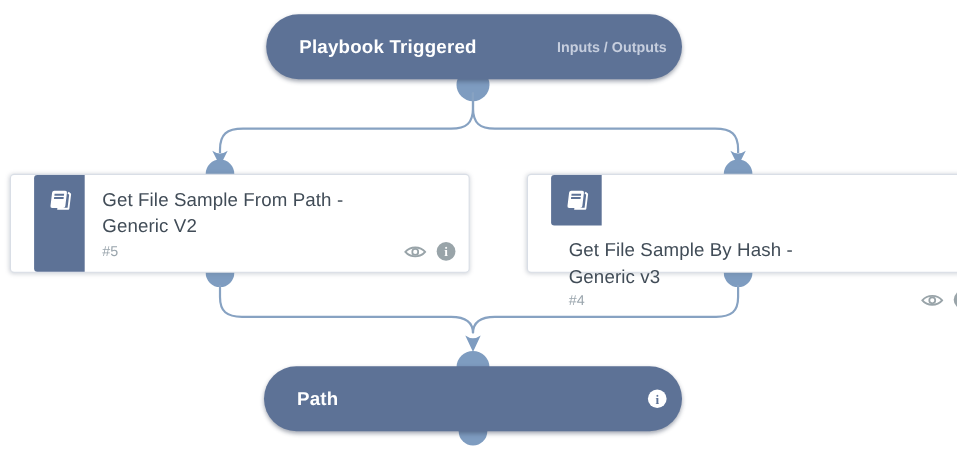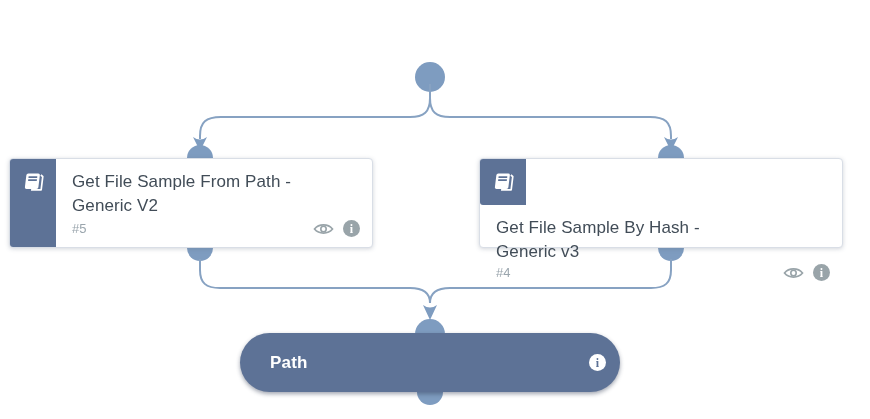--- a/index.html
+++ b/index.html
@@ -23,24 +23,24 @@
     padding:0 14px 0 30px;box-sizing:border-box;
   }
   .pill-title{color:#ffffff;font-size:17px;font-weight:600;letter-spacing:.2px;}
   .io-link{color:var(--trigger-link-text);font-size:13px;font-weight:600;cursor:pointer;}
 
   .node-trigger{left:242px;top:13px;width:378px;}
   .node-done{left:240px;top:333px;width:380px;}
 
   
   .task-card{
-    position:absolute;z-index:2;top:158px;width:364px;height:90px;
+    position:absolute;z-index:2;top:158px;width:418px;height:90px;
     background:#ffffff;border:1px solid var(--card-border);border-radius:4px;
     box-shadow:0 1px 4px rgba(95,105,125,.28);
-    display:flex;box-sizing:border-box;cursor:pointer;
+    display:flex;box-sizing:border-box;cursor:pointer;padding-left:21px;
   }
   .card-left{left:9px;}
   .card-right{left:479px;flex-direction:column;}
   .card-strip{
     width:46px;flex:0 0 46px;background:var(--node-fill);
     border-radius:3px 0 0 3px;display:flex;justify-content:center;
     padding-top:11px;box-sizing:border-box;
   }
   .card-body{flex:1;display:flex;flex-direction:column;padding:11px 12px 10px 16px;}
   .card-title{
@@ -77,20 +77,24 @@
     <path class="edge" d="M430 84 L430 98 C430 112 424 117 410 117 L221 117 C206 117 200 122 200 136 L200 139"></path>
     <path class="edge" d="M430 84 L430 98 C430 112 436 117 450 117 L650 117 C665 117 671 122 671 136 L671 139"></path>
     <path class="arrow" d="M193 137 Q200 142 207 137 L200 151 Z"></path>
     <path class="arrow" d="M664 137 Q671 142 678 137 L671 151 Z"></path>
 
     <path class="edge" d="M200 259 L200 270 C200 283 206 288 220 288 L410 288 C424 288 430 293 430 303"></path>
     <path class="edge" d="M671 259 L671 270 C671 283 665 288 651 288 L450 288 C436 288 430 293 430 303"></path>
     <path class="arrow" d="M423 305 Q430 310 437 305 L430 320 Z"></path>
   </svg>
 
+  <div class="pill node-trigger">
+    <span class="pill-title">Playbook Triggered</span>
+    <span class="io-link">Inputs / Outputs</span>
+  </div>
 
   <div class="task-card card-left">
     <div class="card-strip">
       <svg width="24" height="24" viewBox="0 0 24 24">
         <g transform="skewX(-7) translate(3,0)">
           <rect x="3" y="3.5" width="13.5" height="15.5" rx="1.8" fill="#ffffff"></rect>
           <path d="M17.5 5 L19.6 6.6 L19.6 19.8 L9.5 19.8" fill="none" stroke="#ffffff" stroke-width="1.7" stroke-linejoin="round"></path>
           <rect x="5.4" y="6.2" width="8.7" height="1.7" fill="#5d7296"></rect>
           <rect x="5.4" y="9.2" width="8.7" height="1.7" fill="#5d7296"></rect>
         </g>

